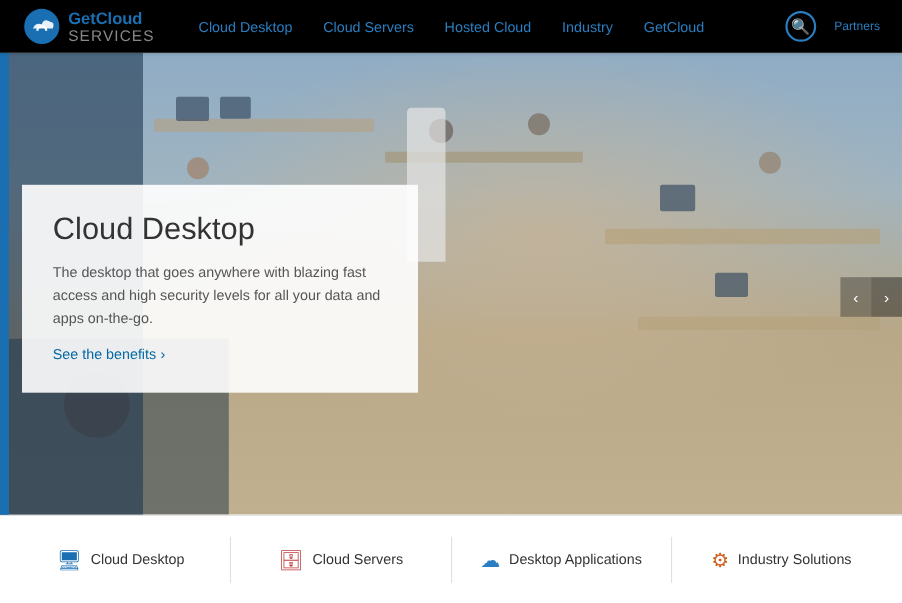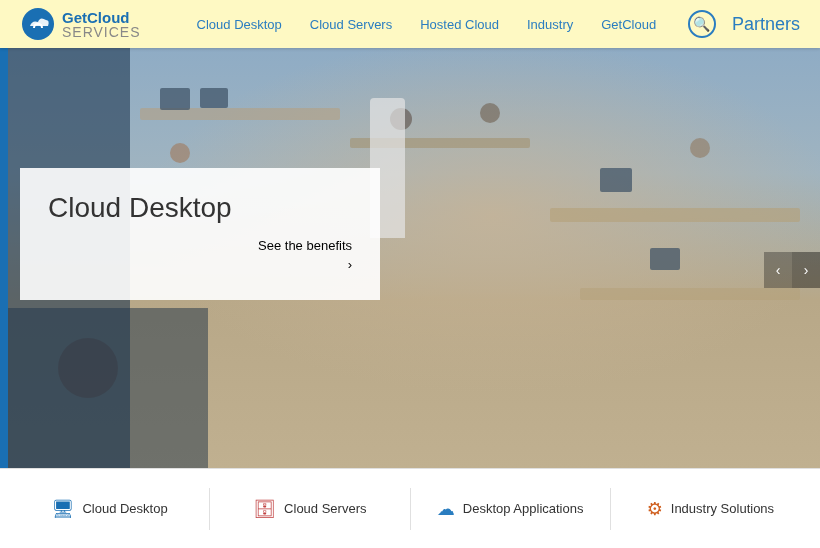--- a/index.html
+++ b/index.html
@@ -3,27 +3,26 @@
   <meta charset="utf-8">
   <style>
     * { margin: 0; padding: 0; box-sizing: border-box; }
     body { width: 820px; height: 548px; font-family: Arial, sans-serif; overflow: hidden; background: #fff; }
 
     
     .header {
       position: absolute;
       top: 0; left: 0; right: 0;
       height: 48px;
-      background: #fef9c3;
+      background: #000000;
       display: flex;
       align-items: center;
       padding: 0 20px;
       z-index: 10;
       box-shadow: 0 1px 3px rgba(0,0,0,0.15);
-      gap: 16px;
     }
     .logo {
       display: flex;
       align-items: center;
       gap: 6px;
       margin-right: 40px;
     }
     .logo-icon {
       width: 36px;
       height: 36px;
@@ -68,21 +67,21 @@
       border-radius: 50%;
       border: 2px solid #2a7dc0;
       display: flex;
       align-items: center;
       justify-content: center;
       cursor: pointer;
       color: #2a7dc0;
       font-size: 14px;
     }
     .partners-link {
-      font-size: 18px;
+      font-size: 11px;
       color: #2a7dc0;
       cursor: pointer;
     }
 
     
     .accent-bar {
       position: absolute;
       left: 0;
       top: 48px;
       width: 8px;
@@ -125,26 +124,25 @@
       margin-bottom: 14px;
     }
     .hero-desc {
       font-size: 13px;
       color: #555;
       line-height: 1.6;
       margin-bottom: 14px;
     }
     .hero-link {
       font-size: 13px;
-      color: #000000;
-      cursor: pointer;
-      display: flex;
-      align-items: flex-end;
+      color: #0369a1;
+      cursor: pointer;
+      display: flex;
+      align-items: center;
       gap: 4px;
-      flex-direction: column;
     }
 
     
     .nav-arrows {
       position: absolute;
       bottom: 180px;
       right: 0;
       display: flex;
       z-index: 5;
     }
@@ -274,20 +272,21 @@
 
     <div style="position:absolute;left:370px;top:50px;width:35px;height:140px;background:rgba(230,230,230,0.7);border-radius:4px 4px 0 0;"></div>
 
     <div style="position:absolute;left:8px;bottom:0px;width:200px;height:160px;background:rgba(30,50,70,0.5);overflow:hidden;">
       <div class="person-shape" style="left:50px;top:30px;width:60px;height:60px;background:rgba(100,80,70,0.8);"></div>
     </div>
   </div>
 
   <div class="hero-overlay">
     <h1 class="hero-title">Cloud Desktop</h1>
+    <p class="hero-desc">The desktop that goes anywhere with blazing fast access and high security levels for all your data and apps on-the-go.</p>
     <a class="hero-link">
       <span>See the benefits</span>
       <span>›</span>
     </a>
   </div>
 
   <div class="nav-arrows">
     <div class="nav-arrow prev">
       <span>‹</span>
     </div>

